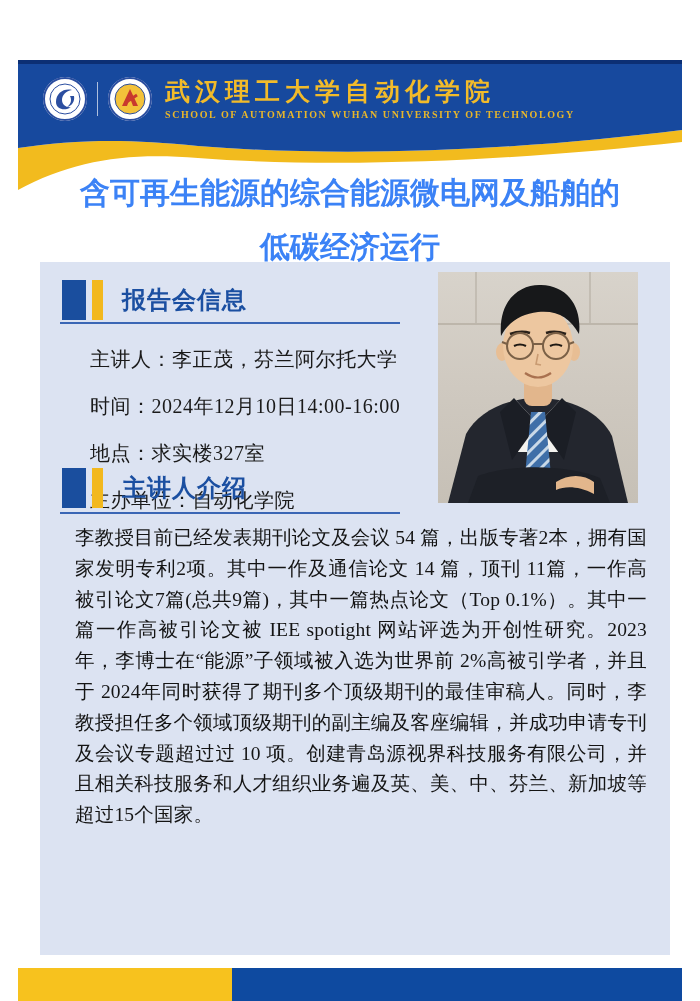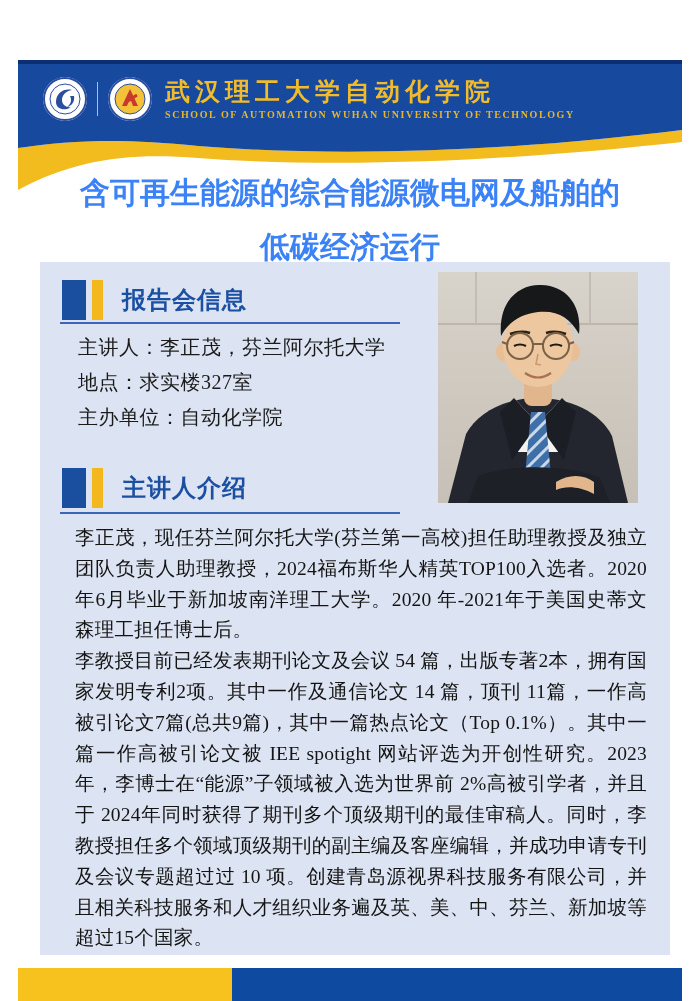--- a/index.html
+++ b/index.html
@@ -28,21 +28,21 @@
 
   .section-head{position:absolute;left:22px;display:flex;align-items:center;height:40px;}
   .marker-blue{width:24px;height:40px;background:#1A4E9E;}
   .marker-gold{width:11px;height:40px;background:#F2B81E;margin-left:6px;}
   .section-title{margin-left:19px;font-family:"Liberation Sans","DejaVu Sans",sans-serif;
                  font-weight:bold;font-size:24px;color:#1B4FA1;letter-spacing:1px;}
   .section-underline{position:absolute;left:20px;width:340px;height:2px;background:#3A66B5;}
 
   .info-block{position:absolute;left:38px;top:68px;width:380px;
               font-size:20px;color:#1a1a1a;line-height:35px;}
-  .info-block p{margin:0;letter-spacing:0.5px;}
+  .info-block p{margin:12px;letter-spacing:0.5px;}
 
   .speaker-photo{position:absolute;left:398px;top:10px;width:200px;height:231px;}
 
   .bio-block{position:absolute;left:35px;top:261px;width:572px;
              font-size:19.5px;color:#141414;line-height:30.8px;
              text-align:justify;letter-spacing:0.2px;}
   .bio-block p{margin:0;}
 
   
   .footer-yellow{position:absolute;left:18px;top:968px;width:214px;height:33px;background:#F7C21E;}
@@ -101,20 +101,21 @@
 
     <div class="section-head" style="top:18px;">
       <div class="marker-blue"></div>
       <div class="marker-gold"></div>
       <div class="section-title">报告会信息</div>
     </div>
     <div class="section-underline" style="top:60px;"></div>
 
     <div class="info-block">
       <p>主讲人：李正茂，芬兰阿尔托大学</p>
+      <p>时间：2024年12月10日14:00-16:00</p>
       <p>地点：求实楼327室</p>
       <p>主办单位：自动化学院</p>
     </div>
 
     <svg class="speaker-photo" viewBox="0 0 200 231">
       <defs>
         <linearGradient id="wallg" x1="0" y1="0" x2="0" y2="1">
           <stop offset="0" stop-color="#D8D3CB"></stop>
           <stop offset="0.5" stop-color="#CFC9C0"></stop>
           <stop offset="1" stop-color="#C6C0B6"></stop>
@@ -168,20 +169,19 @@
     </svg>
 
     <div class="section-head" style="top:206px;justify-content:space-between;">
       <div class="marker-blue"></div>
       <div class="marker-gold"></div>
       <div class="section-title">主讲人介绍</div>
     </div>
     <div class="section-underline" style="top:250px;"></div>
 
     <div class="bio-block">
-      <p>李正茂，现任芬兰阿尔托大学(芬兰第一高校)担任助理教授及独立团队负责人助理教授，2024福布斯华人精英TOP100入选者。2020年6月毕业于新加坡南洋理工大学。2020 年-2021年于美国史蒂文森理工担任博士后。</p>
       <p>李教授目前已经发表期刊论文及会议 54 篇，出版专著2本，拥有国家发明专利2项。其中一作及通信论文 14 篇，顶刊 11篇，一作高被引论文7篇(总共9篇)，其中一篇热点论文（Top 0.1%）。其中一篇一作高被引论文被 IEE spotight 网站评选为开创性研究。2023 年，李博士在“能源”子领域被入选为世界前 2%高被引学者，并且于 2024年同时获得了期刊多个顶级期刊的最佳审稿人。同时，李教授担任多个领域顶级期刊的副主编及客座编辑，并成功申请专刊及会议专题超过过 10 项。创建青岛源视界科技服务有限公司，并且相关科技服务和人才组织业务遍及英、美、中、芬兰、新加坡等超过15个国家。</p>
     </div>
   </div>
 
   <div class="footer-yellow"></div>
   <div class="footer-blue"></div>
 </div>
 
 </body></html>

